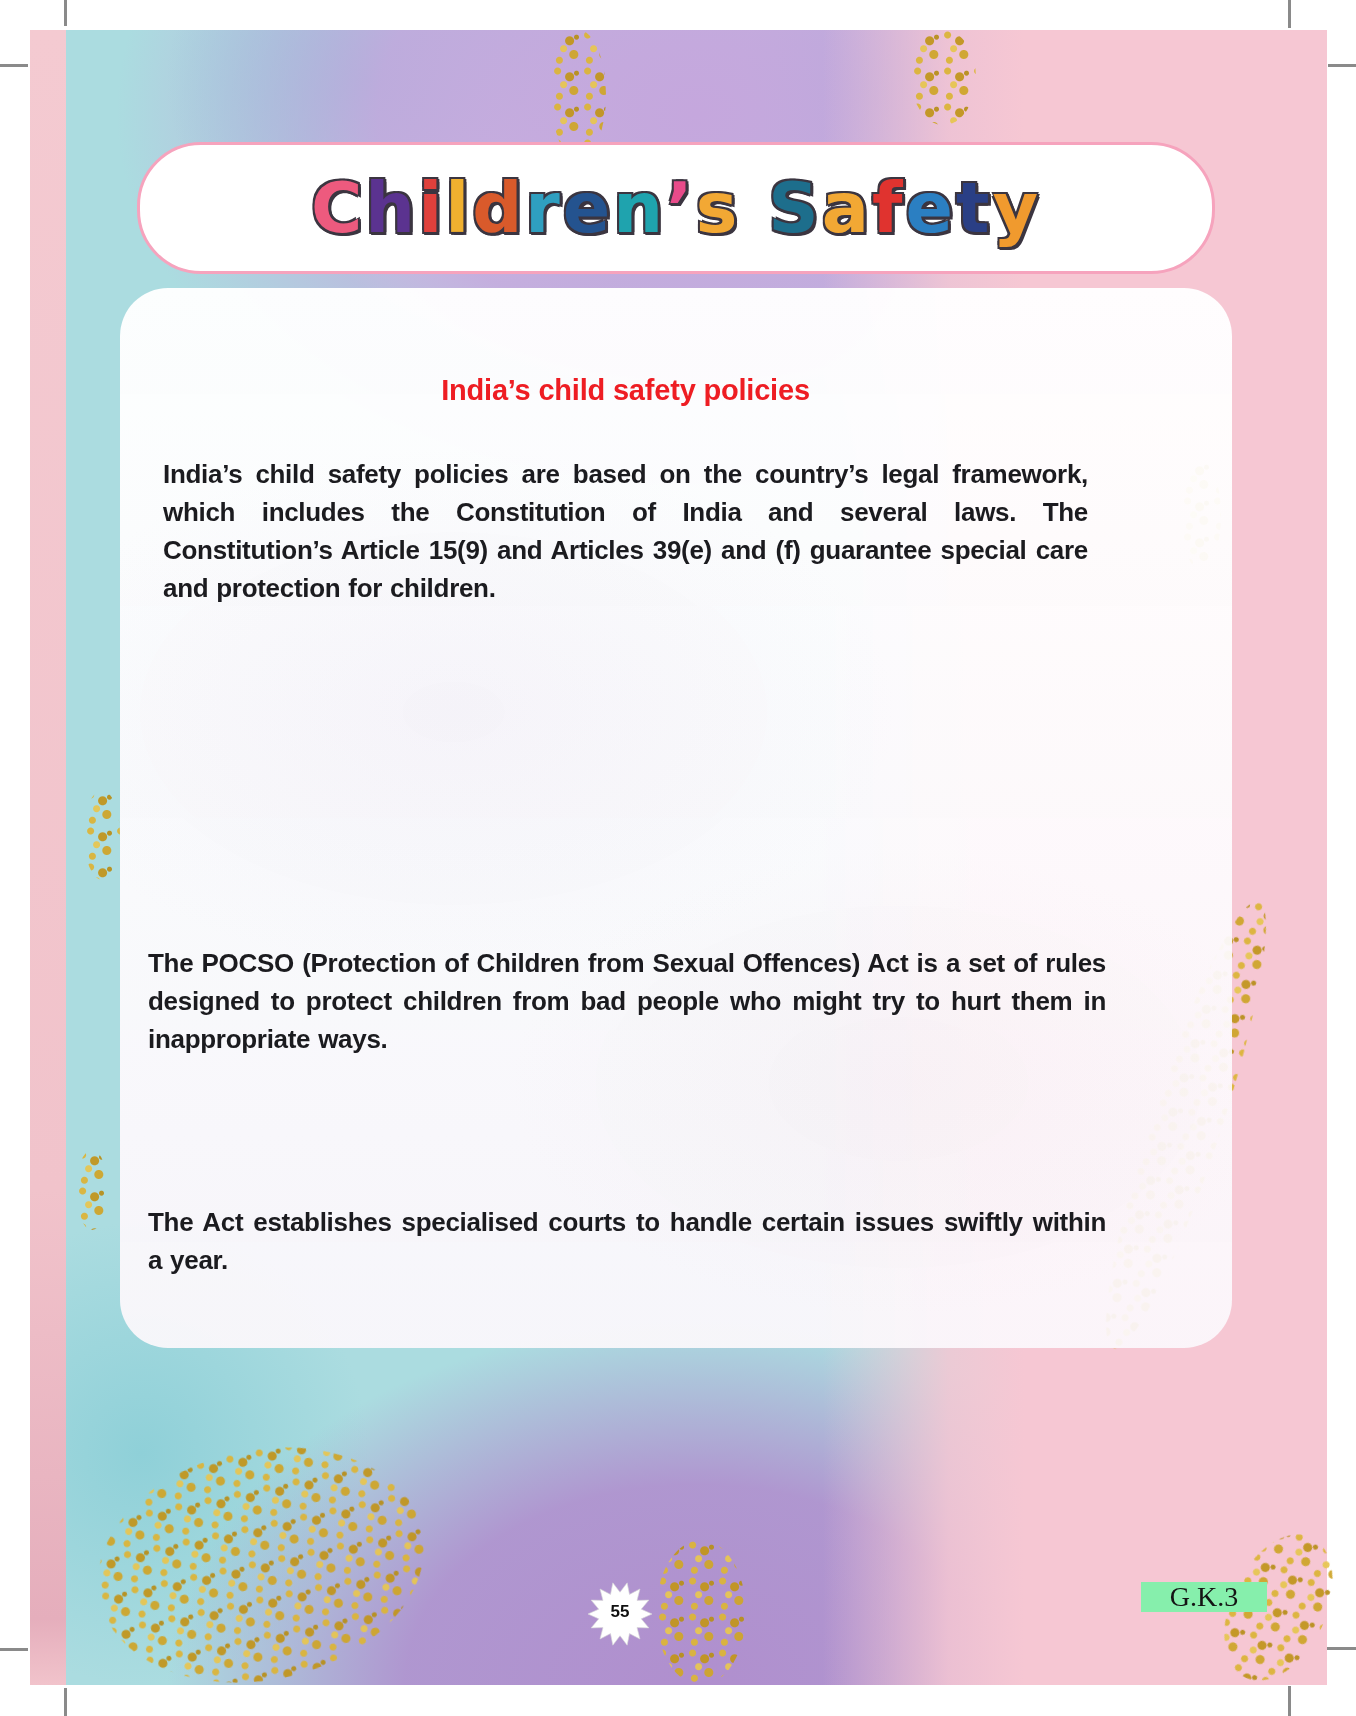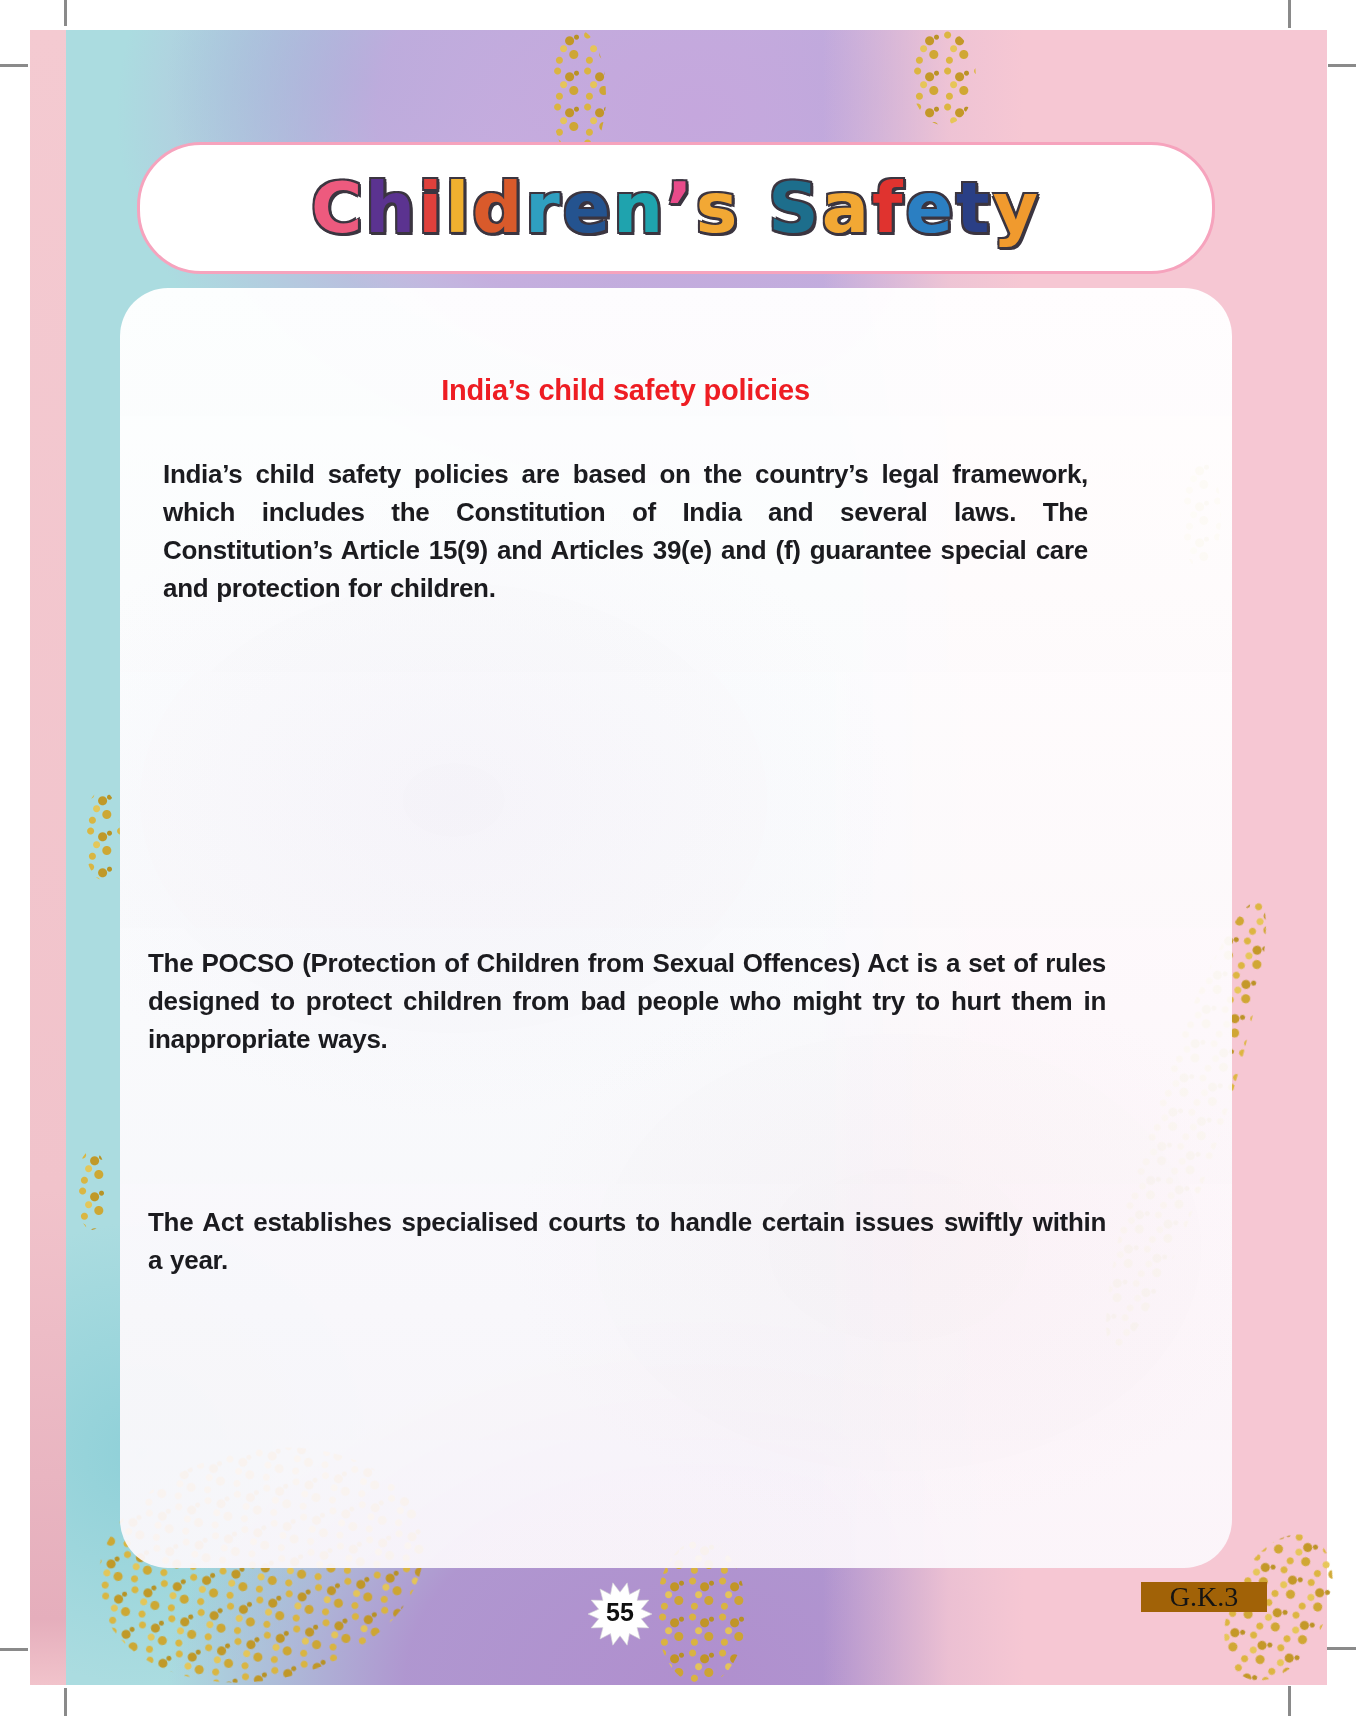--- a/index.html
+++ b/index.html
@@ -38,21 +38,21 @@
 
   
   .banner{position:absolute;left:137px;top:142px;width:1072px;height:126px;background:#ffffff;
     border:3px solid #f6a3bd;border-radius:64px;display:flex;align-items:center;justify-content:center;}
   .title-letters{display:flex;align-items:baseline;}
   .tl{font-family:"DejaVu Sans",sans-serif;font-weight:800;font-size:70px;letter-spacing:3px;line-height:1;
       text-shadow:3px 3px 0 #3b3540,-2px -2px 0 #3b3540,2px -2px 0 #3b3540,-2px 2px 0 #3b3540,0 3px 0 #3b3540,3px 0 0 #3b3540;}
   .tl.sp{width:28px;text-shadow:none;}
 
   
-  .card{position:absolute;left:120px;top:288px;width:1112px;height:1280px;border-radius:48px;
+  .card{position:absolute;left:120px;top:288px;width:1112px;height:1060px;border-radius:48px;
     background:
       radial-gradient(40% 25% at 30% 40%, rgba(214,196,228,.14), rgba(214,196,228,0)),
       radial-gradient(35% 22% at 70% 75%, rgba(232,205,216,.16), rgba(232,205,216,0)),
       linear-gradient(180deg, rgba(255,255,255,.96), rgba(251,247,251,.94));}
   .sec-heading{position:absolute;margin:0;color:#ee1d23;font-size:29px;font-weight:700;
     letter-spacing:-.2px;text-align:center;}
   .para{position:absolute;margin:0;color:#1b1b1f;font-size:26px;font-weight:700;line-height:38px;
     letter-spacing:-.3px;text-align:justify;word-spacing:1px;}
 
   
@@ -62,22 +62,22 @@
   
   #h2{left:28px;width:958px;top:613px;}
   #p3{left:28px;width:958px;top:656px;}
   #p4{left:28px;width:958px;top:820px;}
   #p5{left:28px;width:958px;top:915px;}
 
   
   .page-badge{position:absolute;left:588px;top:1582px;width:64px;height:64px;}
   .page-badge svg{position:absolute;left:0;top:0;width:64px;height:64px;}
   .page-badge .num{position:absolute;left:0;top:0;width:64px;height:60px;display:flex;align-items:center;
-    justify-content:center;color:#101010;font-size:25px;font-weight:700;}
-  .book-label{position:absolute;left:1141px;top:1582px;width:126px;height:30px;background:#a16207;
+    justify-content:center;color:#101010;font-size:17px;font-weight:700;}
+  .book-label{position:absolute;left:1141px;top:1582px;width:126px;height:30px;background:#86efac;
     display:flex;align-items:center;justify-content:center;
     font-family:"Liberation Serif",serif;font-size:28px;color:#141414;}
 </style>
 </head>
 <body>
 
 <div class="sheet">
 
   <div class="crop" style="left:64px;top:0;width:3px;height:26px;"></div>
   <div class="crop" style="left:0;top:64px;width:28px;height:3px;"></div>

